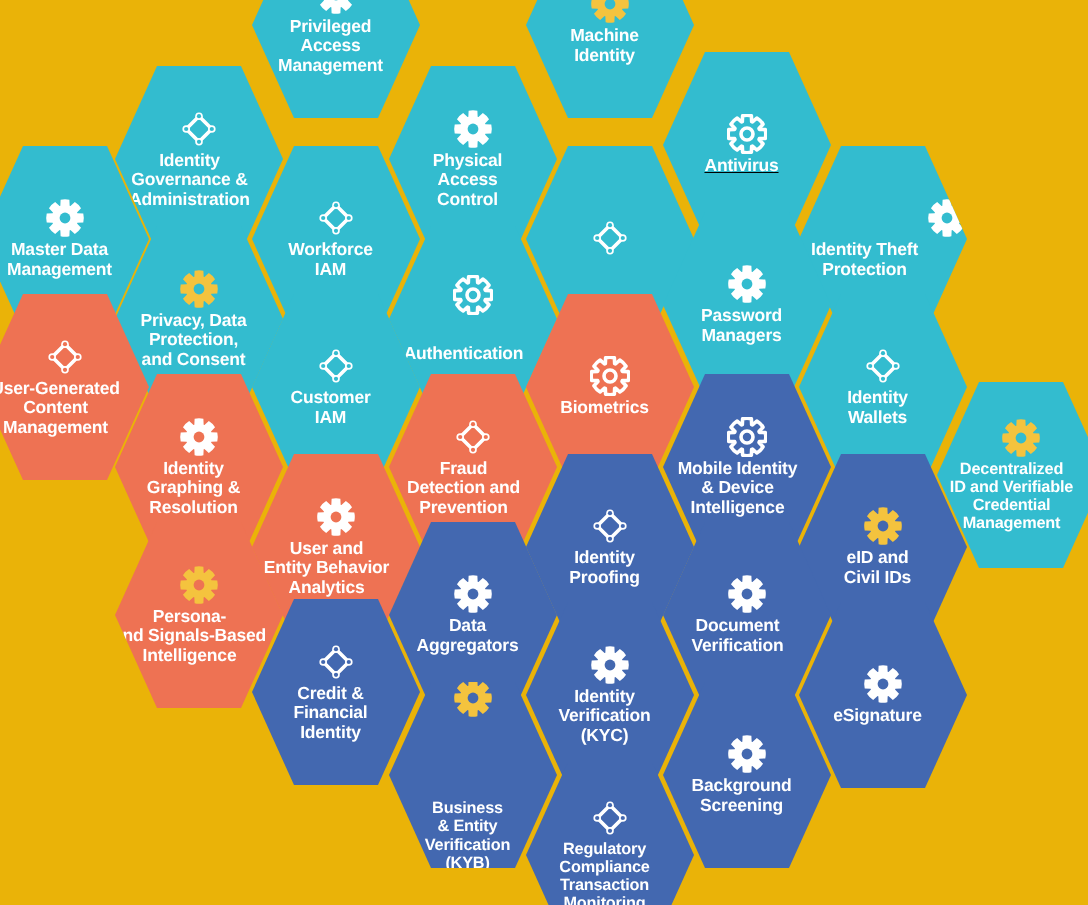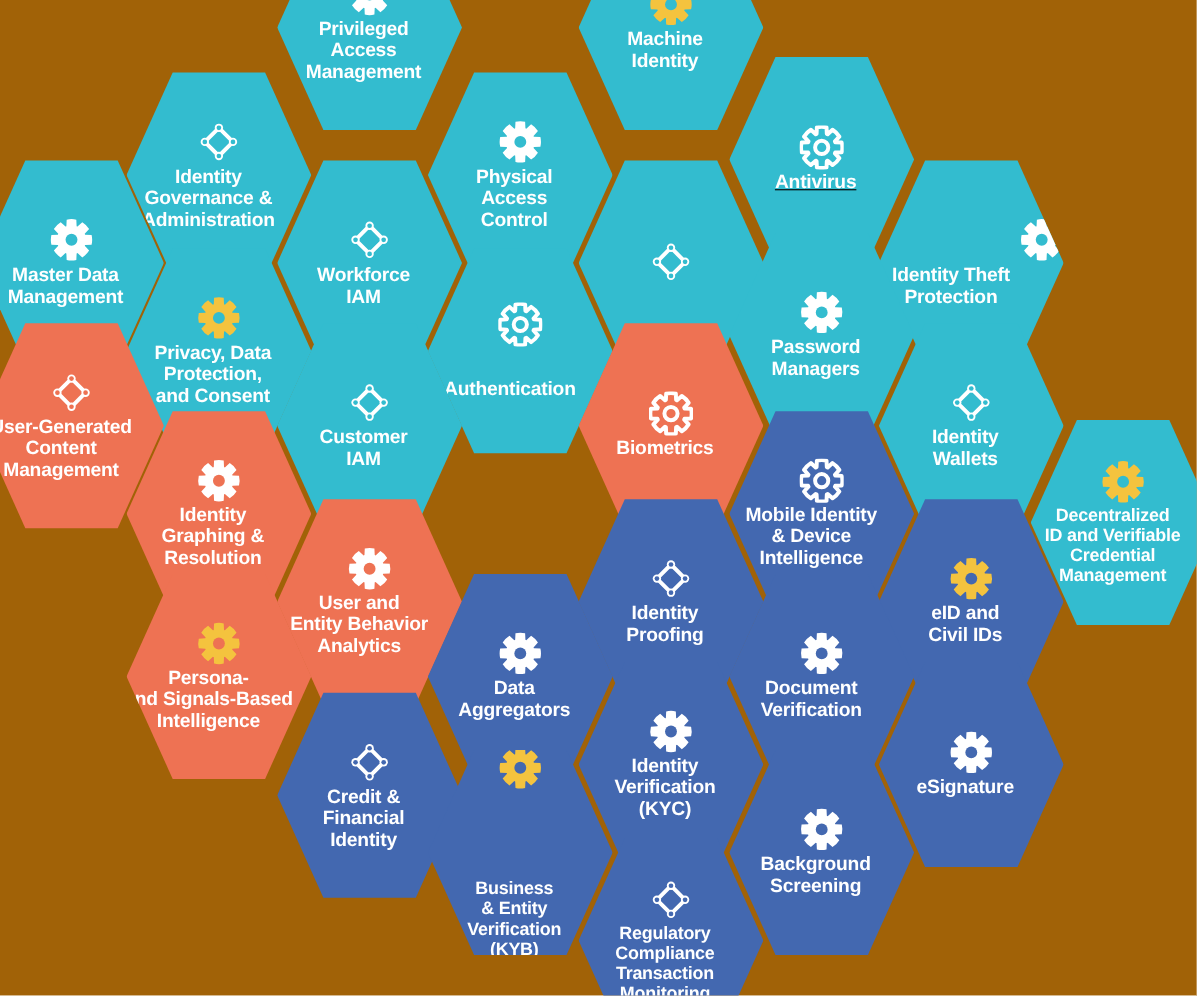--- a/index.html
+++ b/index.html
@@ -1,17 +1,17 @@
 <!DOCTYPE html>
 <html><head>
 <meta charset="utf-8">
 <style>
   html,body{margin:0;padding:0;background:#ffffff;}
   body{width:1088px;height:905px;overflow:hidden;font-family:"Liberation Sans",sans-serif;}
-  #stage{position:relative;width:1088px;height:905px;background:#a16207;}
+  #stage{position:relative;width:1088px;height:905px;background:#eab308;}
   .hex{
     position:absolute;
     width:168px;
     height:194px;
     display:flex;
     flex-direction:column;
     align-items:center;
     justify-content:center;
     box-sizing:border-box;
     clip-path:polygon(25% 2%,75% 2%,100% 50%,75% 98%,25% 98%,0% 50%);
@@ -273,20 +273,38 @@
           <circle cx="50" cy="50" r="14" fill="none"></circle>
           <circle cx="50" cy="50" r="13.5" fill="transparent"></circle>
           <circle cx="50" cy="50" r="13.5" stroke="none" fill="rgba(0,0,0,0)"></circle>
           <circle cx="50" cy="50" r="13.5" class="hole" fill="#EE7253"></circle>
         </svg>
       </span>
       <span class="lbl">Identity
 Graphing &amp;
 Resolution</span>
     </div>
+    <div class="hex wide" style="left: 389px; top: 370px; background: rgb(238, 114, 83);">
+      <span class="ico">
+        <svg viewBox="0 0 100 100" xmlns="http://www.w3.org/2000/svg">
+          <path d="M50,18 L82,50 L50,82 L18,50 Z" fill="none" stroke="#FFFFFF" stroke-width="9" stroke-linejoin="round"></path>
+          <circle cx="50" cy="18" r="9.5" fill="#FFFFFF"></circle>
+          <circle cx="50" cy="18" r="5.3" class="node-hole" fill="#EE7253"></circle>
+          <circle cx="82" cy="50" r="9.5" fill="#FFFFFF"></circle>
+          <circle cx="82" cy="50" r="5.3" class="node-hole" fill="#EE7253"></circle>
+          <circle cx="50" cy="82" r="9.5" fill="#FFFFFF"></circle>
+          <circle cx="50" cy="82" r="5.3" class="node-hole" fill="#EE7253"></circle>
+          <circle cx="18" cy="50" r="9.5" fill="#FFFFFF"></circle>
+          <circle cx="18" cy="50" r="5.3" class="node-hole" fill="#EE7253"></circle>
+        </svg>
+      </span>
+      <span class="lbl">Fraud
+Detection and
+Prevention</span>
+    </div>
     <div class="hex wide" style="left: 663px; top: 370px; background: rgb(67, 104, 176);">
       <span class="ico">
         <svg viewBox="0 0 100 100" xmlns="http://www.w3.org/2000/svg">
           <path d="M39.03,4.30A47,47 0 0 1 60.97,4.30L61.66,19.13A33,33 0 0 1 63.58,19.92L74.56,9.93A47,47 0 0 1 90.07,25.44L80.08,36.42A33,33 0 0 1 80.87,38.34L95.70,39.03A47,47 0 0 1 95.70,60.97L80.87,61.66A33,33 0 0 1 80.08,63.58L90.07,74.56A47,47 0 0 1 74.56,90.07L63.58,80.08A33,33 0 0 1 61.66,80.87L60.97,95.70A47,47 0 0 1 39.03,95.70L38.34,80.87A33,33 0 0 1 36.42,80.08L25.44,90.07A47,47 0 0 1 9.93,74.56L19.92,63.58A33,33 0 0 1 19.13,61.66L4.30,60.97A47,47 0 0 1 4.30,39.03L19.13,38.34A33,33 0 0 1 19.92,36.42L9.93,25.44A47,47 0 0 1 25.44,9.93L36.42,19.92A33,33 0 0 1 38.34,19.13Z" fill="none" stroke="#FFFFFF" stroke-width="9" stroke-linejoin="round"></path>
           <circle cx="50" cy="50" r="15" fill="none" stroke="#FFFFFF" stroke-width="9"></circle>
         </svg>
       </span>
       <span class="lbl">Mobile Identity
 &amp; Device
 Intelligence</span>
@@ -383,21 +401,21 @@
           <path d="M39.03,4.30A47,47 0 0 1 60.97,4.30L61.66,19.13A33,33 0 0 1 63.58,19.92L74.56,9.93A47,47 0 0 1 90.07,25.44L80.08,36.42A33,33 0 0 1 80.87,38.34L95.70,39.03A47,47 0 0 1 95.70,60.97L80.87,61.66A33,33 0 0 1 80.08,63.58L90.07,74.56A47,47 0 0 1 74.56,90.07L63.58,80.08A33,33 0 0 1 61.66,80.87L60.97,95.70A47,47 0 0 1 39.03,95.70L38.34,80.87A33,33 0 0 1 36.42,80.08L25.44,90.07A47,47 0 0 1 9.93,74.56L19.92,63.58A33,33 0 0 1 19.13,61.66L4.30,60.97A47,47 0 0 1 4.30,39.03L19.13,38.34A33,33 0 0 1 19.92,36.42L9.93,25.44A47,47 0 0 1 25.44,9.93L36.42,19.92A33,33 0 0 1 38.34,19.13Z" fill="#FFFFFF" fill-rule="evenodd"></path>
           <circle cx="50" cy="50" r="14" fill="none"></circle>
           <circle cx="50" cy="50" r="13.5" fill="transparent"></circle>
           <circle cx="50" cy="50" r="13.5" stroke="none" fill="rgba(0,0,0,0)"></circle>
           <circle cx="50" cy="50" r="13.5" class="hole" fill="#4368B0"></circle>
         </svg>
       </span>
       <span class="lbl">Document
 Verification</span>
     </div>
-    <div class="hex " style="left: 252px; top: 626px; background: rgb(67, 104, 176);">
+    <div class="hex " style="left: 252px; top: 595px; background: rgb(67, 104, 176);">
       <span class="ico">
         <svg viewBox="0 0 100 100" xmlns="http://www.w3.org/2000/svg">
           <path d="M50,18 L82,50 L50,82 L18,50 Z" fill="none" stroke="#FFFFFF" stroke-width="9" stroke-linejoin="round"></path>
           <circle cx="50" cy="18" r="9.5" fill="#FFFFFF"></circle>
           <circle cx="50" cy="18" r="5.3" class="node-hole" fill="#4368B0"></circle>
           <circle cx="82" cy="50" r="9.5" fill="#FFFFFF"></circle>
           <circle cx="82" cy="50" r="5.3" class="node-hole" fill="#4368B0"></circle>
           <circle cx="50" cy="82" r="9.5" fill="#FFFFFF"></circle>
           <circle cx="50" cy="82" r="5.3" class="node-hole" fill="#4368B0"></circle>
           <circle cx="18" cy="50" r="9.5" fill="#FFFFFF"></circle>

